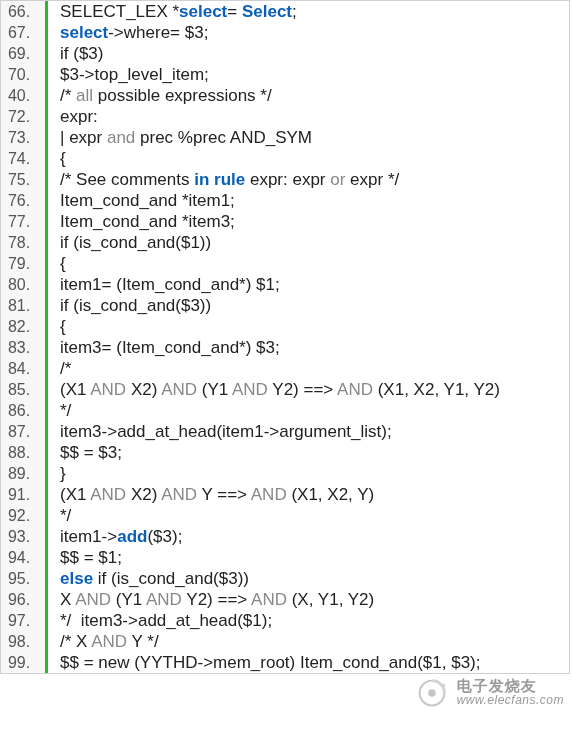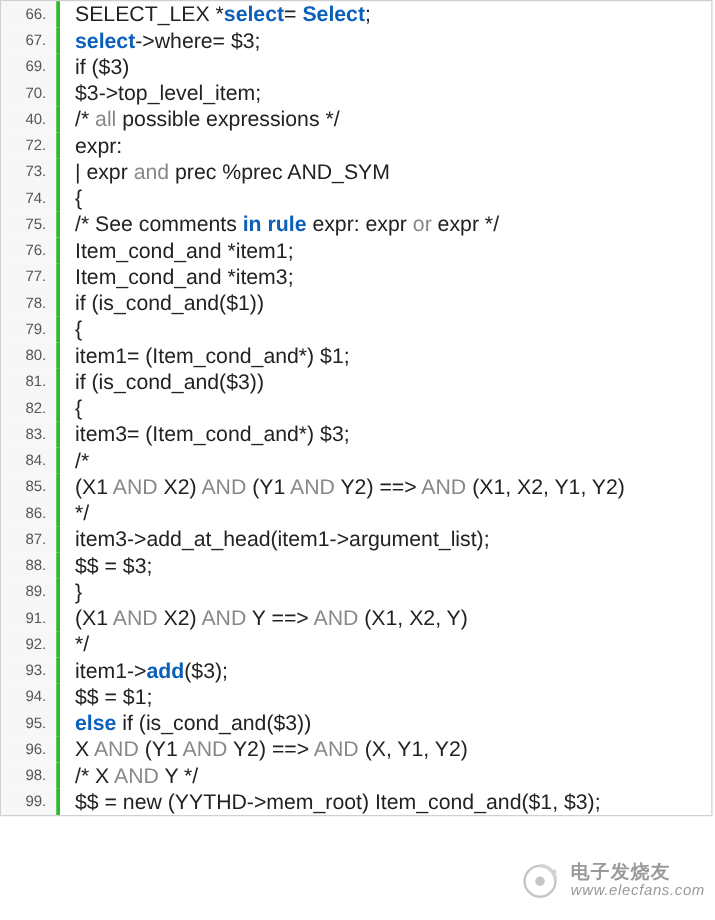--- a/index.html
+++ b/index.html
@@ -21,47 +21,47 @@
   }
   .line {
     display: flex;
     align-items: stretch;
     height: 21px;
     line-height: 21px;
   }
   .gutter {
     width: 44px;
     min-width: 44px;
-    text-align: right;
+    text-align: center;
     padding-right: 8px;
     box-sizing: border-box;
     color: #555;
     background: #f7f7f7;
-    font-size: 12px;
+    font-size: 16px;
     user-select: none;
   }
   .bar {
     width: 3px;
     min-width: 3px;
     background: #2eb82e;
   }
   .code {
     padding-left: 12px;
     white-space: pre;
     color: #222;
     font-family: Arial, Helvetica, sans-serif;
     font-size: 17px;
   }
   .kw { color: #0a5fba; font-weight: bold; }
   .kw2 { color: #0a5fba; font-weight: bold; }
   .and { color: #888; margin-top: 20px; }
   .watermark {
     position: absolute;
     right: 8px;
-    bottom: 12px;
+    bottom: 24px;
     display: flex;
     align-items: center;
     opacity: 0.85;
   }
   .wm-icon {
     width: 38px;
     height: 38px;
     margin-right: 6px;
   }
   .wm-text {
@@ -216,20 +216,25 @@
     </div>
     <div class="line">
       <div class="gutter">95.</div>
       <div class="bar"></div>
       <div class="code"><span class="kw">else</span><span> if (is_cond_and($3))</span></div>
     </div>
     <div class="line">
       <div class="gutter">96.</div>
       <div class="bar"></div>
       <div class="code"><span>X </span><span class="and">AND</span><span> (Y1 </span><span class="and">AND</span><span> Y2) ==&gt; </span><span class="and">AND</span><span> (X, Y1, Y2)</span></div>
+    </div>
+    <div class="line">
+      <div class="gutter">97.</div>
+      <div class="bar"></div>
+      <div class="code"><span>*/  item3-&gt;add_at_head($1);</span></div>
     </div>
     <div class="line">
       <div class="gutter">98.</div>
       <div class="bar"></div>
       <div class="code"><span>/* X </span><span class="and">AND</span><span> Y */</span></div>
     </div>
     <div class="line">
       <div class="gutter">99.</div>
       <div class="bar"></div>
       <div class="code"><span>$$ = new (YYTHD-&gt;mem_root) Item_cond_and($1, $3);</span></div>

